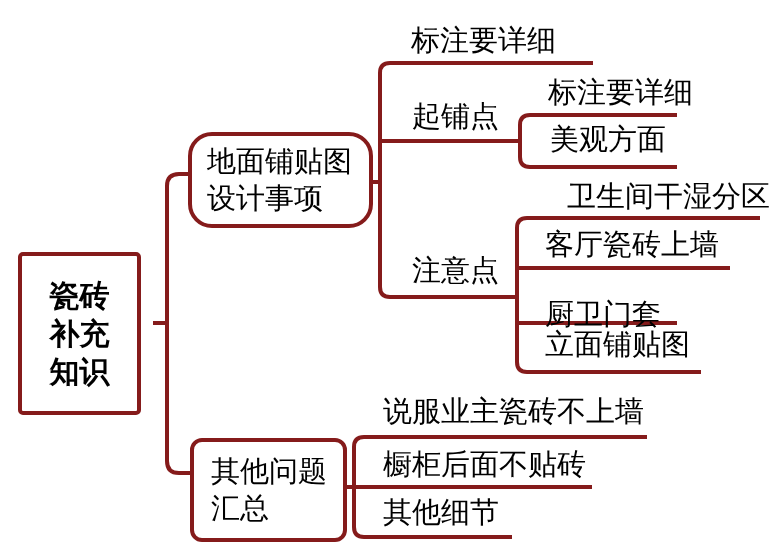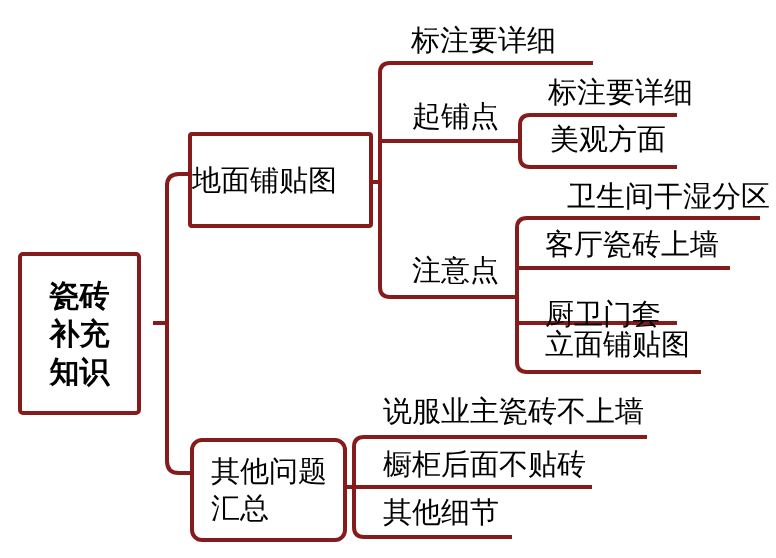--- a/index.html
+++ b/index.html
@@ -26,22 +26,23 @@
     color:var(--text);
   }
   .node-box.root{
     left:18px;top:252px;width:123px;height:163px;
     border-radius:5px;
     font-size:30px;font-weight:bold;line-height:38px;
     text-align:center;
   }
   .node-box.branch-1{
     left:188px;top:132px;width:185px;height:96px;
-    border-radius:4px;
+    border-radius:24px;
     font-size:29px;line-height:37px;
+    padding-left:15px;
   }
   .node-box.branch-2{
     left:190px;top:438px;width:157px;height:104px;
     border-radius:12px;
     font-size:29px;line-height:37px;
     padding-left:17px;
   }
   .leaf{
     position:absolute;
     font-size:29px;line-height:31px;
@@ -81,20 +82,21 @@
   </svg>
 
   <div class="node-box root">
     <span>瓷砖</span>
     <span>补充</span>
     <span>知识</span>
   </div>
 
   <div class="node-box branch-1">
     <span>地面铺贴图</span>
+    <span>设计事项</span>
   </div>
 
   <div class="node-box branch-2">
     <span>其他问题</span>
     <span>汇总</span>
   </div>
 
   <div class="leaf lf-annotation">标注要详细</div>
 
   <div class="leaf lf-start">起铺点</div>

